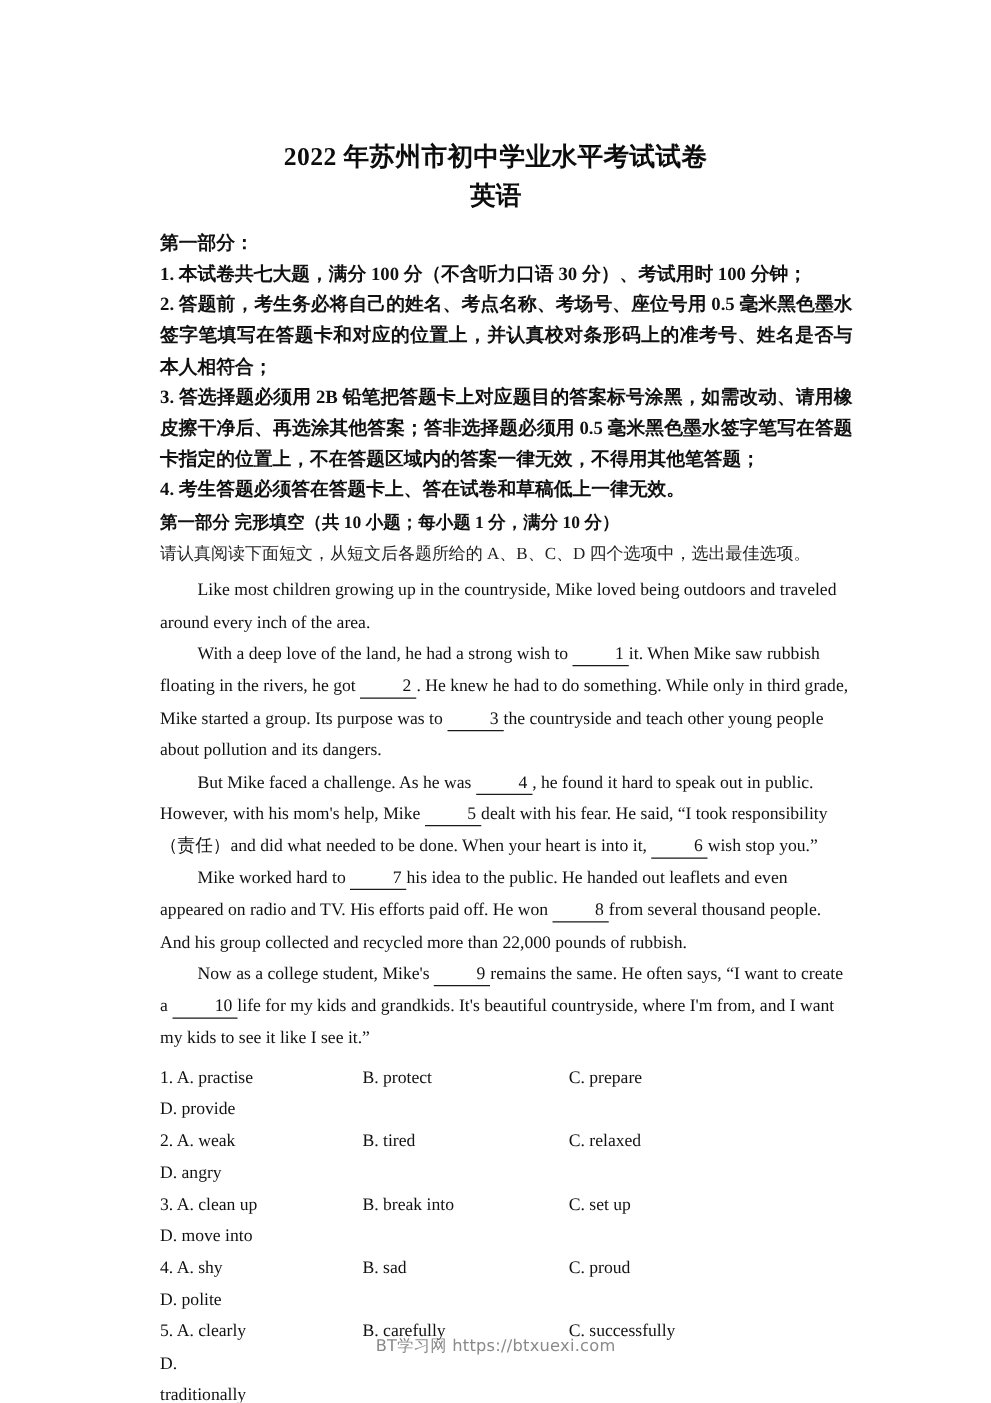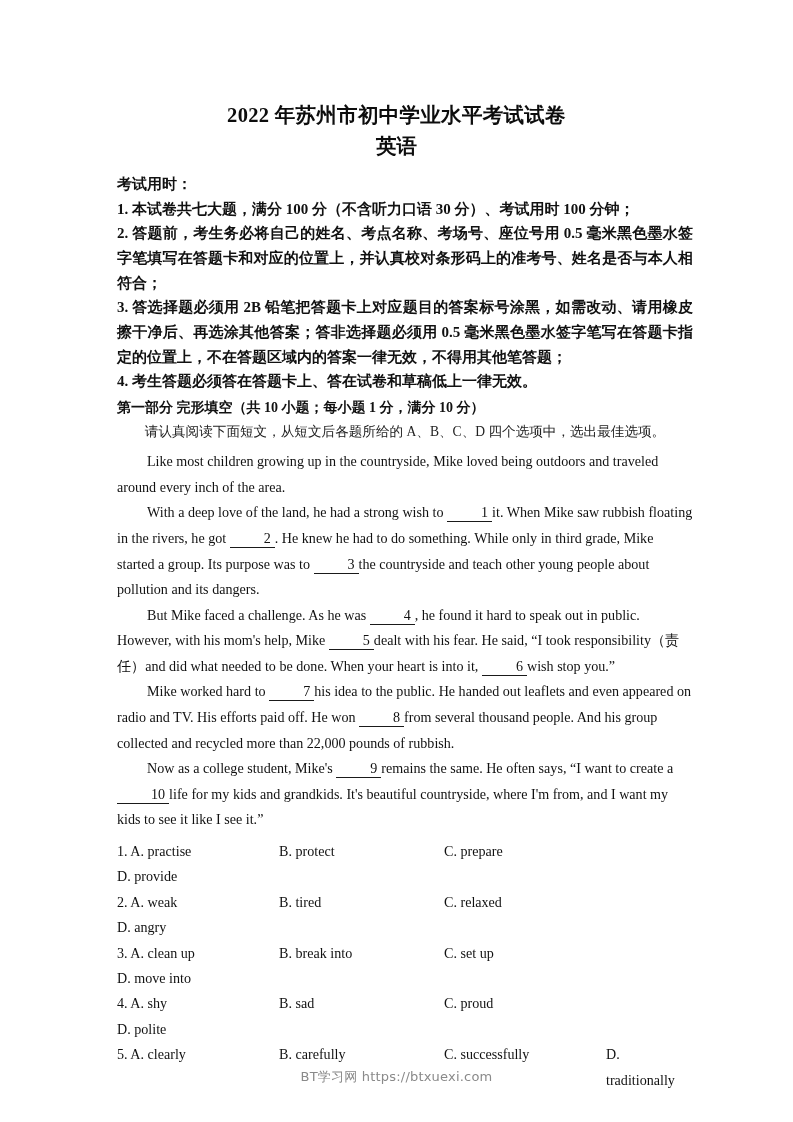--- a/index.html
+++ b/index.html
@@ -12,21 +12,21 @@
     color: #111111;
     position: relative;
     overflow: hidden;
   }
 
   .page {
     position: absolute;
     left: 0; top: 0;
     width: 793px;
     height: 1122px;
-    padding: 4px;
+    padding: 15px;
   }
 
   
   .title-block {
     margin-top: 96px;
     text-align: center;
   }
   .doc-title {
     font-size: 20.5px;
     font-weight: bold;
@@ -65,21 +65,20 @@
   .section-heading {
     font-size: 14px;
     font-weight: bold;
     line-height: 25px;
     margin-top: 1px;
   }
   .section-instruction {
     font-size: 13.6px;
     line-height: 23px;
     color: #222;
-    text-align: center;
   }
 
   
   .passage {
     margin-top: 6px;
   }
   .passage p {
     font-size: 14.1px;
     line-height: 25.6px;
     margin: 0;
@@ -132,21 +131,21 @@
 
 <div class="page">
 
   <div class="title-block">
     <div class="doc-title">2022 年苏州市初中学业水平考试试卷</div>
     <div class="doc-subtitle">英语</div>
   </div>
 
   <div class="content">
 
-    <div class="notice-head">考试用时：</div>
+    <div class="notice-head">第一部分：</div>
     <div class="notice-item">1. 本试卷共七大题，满分 100 分（不含听力口语 30 分）、考试用时 100 分钟；</div>
     <div class="notice-item">2. 答题前，考生务必将自己的姓名、考点名称、考场号、座位号用 0.5 毫米黑色墨水签字笔填写在答题卡和对应的位置上，并认真校对条形码上的准考号、姓名是否与本人相符合；</div>
     <div class="notice-item">3. 答选择题必须用 2B 铅笔把答题卡上对应题目的答案标号涂黑，如需改动、请用橡皮擦干净后、再选涂其他答案；答非选择题必须用 0.5 毫米黑色墨水签字笔写在答题卡指定的位置上，不在答题区域内的答案一律无效，不得用其他笔答题；</div>
     <div class="notice-item">4. 考生答题必须答在答题卡上、答在试卷和草稿低上一律无效。</div>
 
     <div class="section-heading">第一部分 完形填空（共 10 小题；每小题 1 分，满分 10 分）</div>
     <div class="section-instruction">请认真阅读下面短文，从短文后各题所给的 A、B、C、D 四个选项中，选出最佳选项。</div>
 
     <div class="passage">
 

